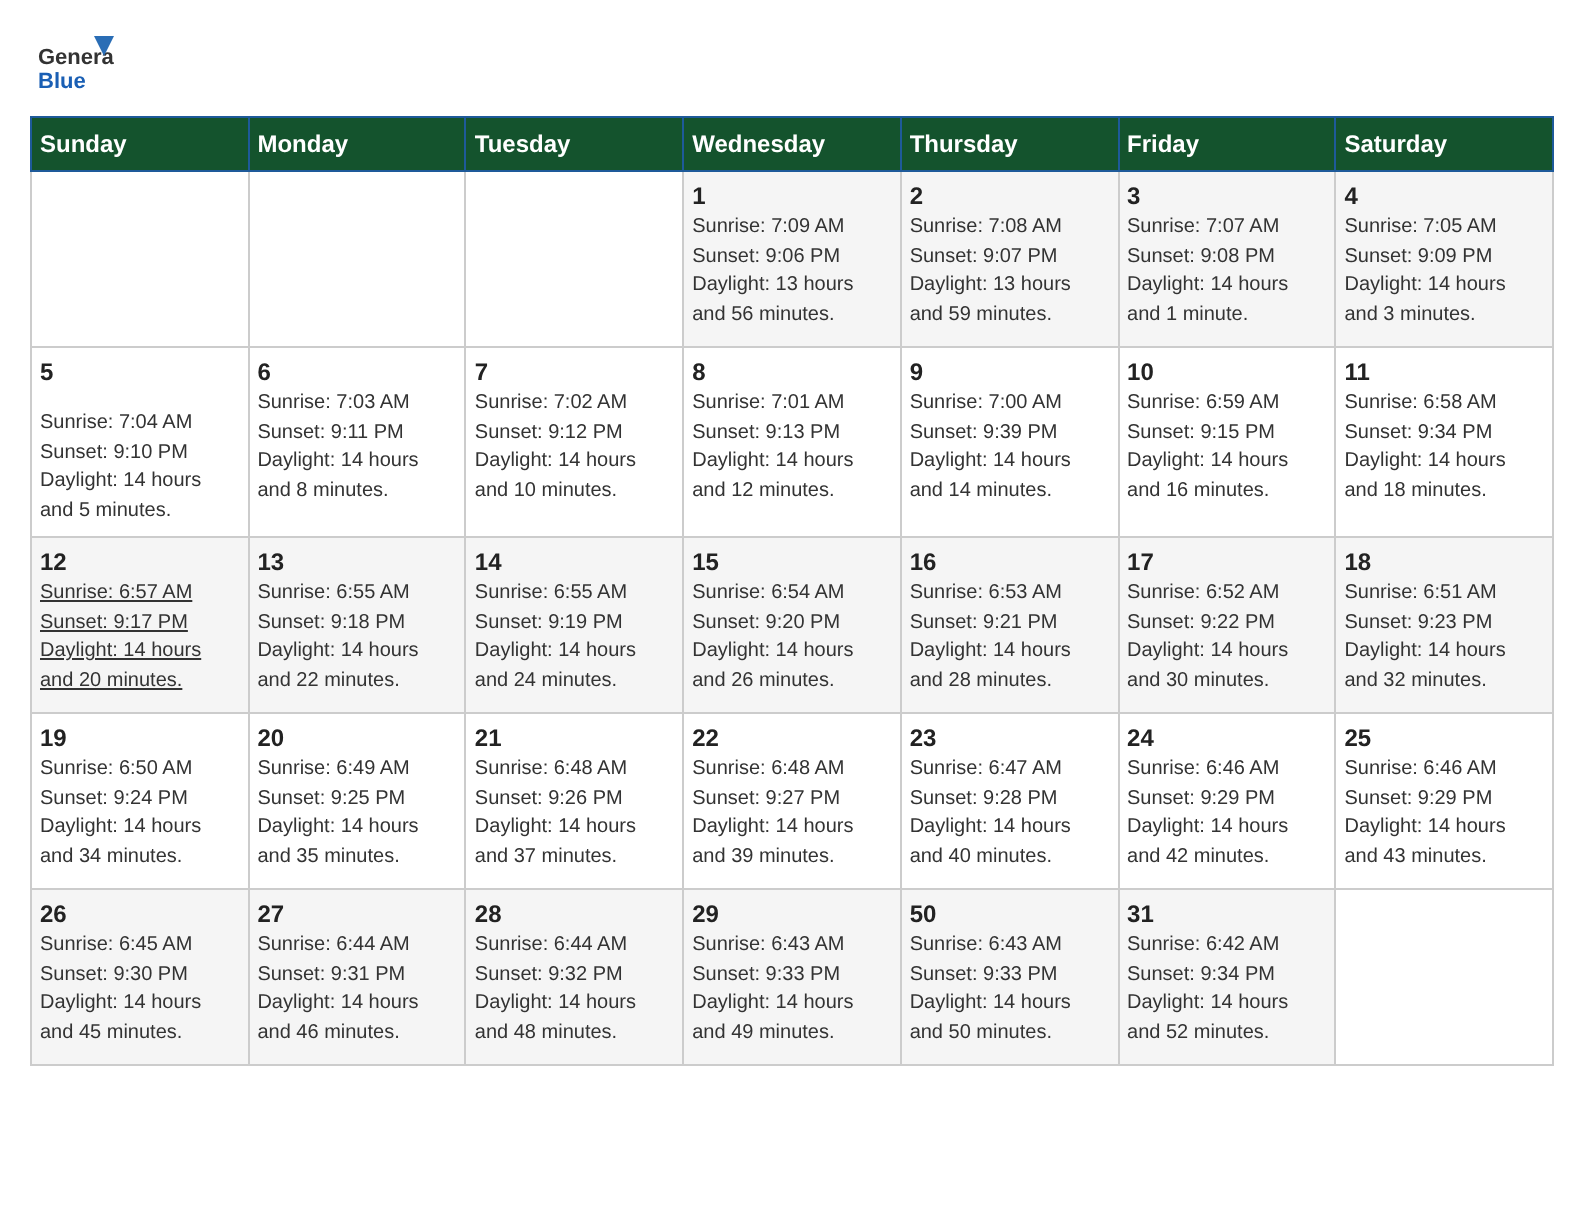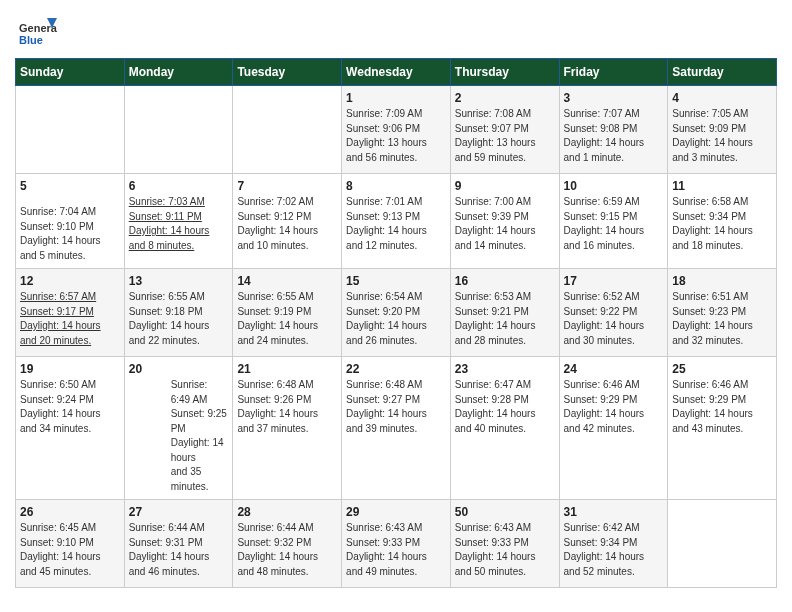--- a/index.html
+++ b/index.html
@@ -154,21 +154,21 @@
       <tr>
         <td>
           <div class="day-num">5</div>
           <div class="day-info" style="white-space: pre-line; margin-top: 12px;">Sunrise: 7:04 AM
 Sunset: 9:10 PM
 Daylight: 14 hours
 and 5 minutes.</div>
         </td>
         <td>
           <div class="day-num">6</div>
-          <div class="day-info" style="white-space: pre-line; text-decoration: underline;">Sunrise: 7:03 AM
+          <div class="day-info" style="white-space: pre-line;">Sunrise: 7:03 AM
 Sunset: 9:11 PM
 Daylight: 14 hours
 and 8 minutes.</div>
         </td>
         <td>
           <div class="day-num">7</div>
           <div class="day-info" style="white-space: pre-line;">Sunrise: 7:02 AM
 Sunset: 9:12 PM
 Daylight: 14 hours
 and 10 minutes.</div>
@@ -256,21 +256,21 @@
       <tr>
         <td>
           <div class="day-num">19</div>
           <div class="day-info" style="white-space: pre-line;">Sunrise: 6:50 AM
 Sunset: 9:24 PM
 Daylight: 14 hours
 and 34 minutes.</div>
         </td>
         <td>
           <div class="day-num">20</div>
-          <div class="day-info" style="white-space: pre-line; margin-left: 42px;">Sunrise: 6:49 AM
+          <div class="day-info" style="white-space: pre-line;">Sunrise: 6:49 AM
 Sunset: 9:25 PM
 Daylight: 14 hours
 and 35 minutes.</div>
         </td>
         <td>
           <div class="day-num">21</div>
           <div class="day-info" style="white-space: pre-line;">Sunrise: 6:48 AM
 Sunset: 9:26 PM
 Daylight: 14 hours
 and 37 minutes.</div>
@@ -301,21 +301,21 @@
           <div class="day-info" style="white-space: pre-line;">Sunrise: 6:46 AM
 Sunset: 9:29 PM
 Daylight: 14 hours
 and 43 minutes.</div>
         </td>
       </tr>
       <tr>
         <td>
           <div class="day-num">26</div>
           <div class="day-info" style="white-space: pre-line;">Sunrise: 6:45 AM
-Sunset: 9:10 PM
+Sunset: 9:30 PM
 Daylight: 14 hours
 and 45 minutes.</div>
         </td>
         <td>
           <div class="day-num">27</div>
           <div class="day-info" style="white-space: pre-line;">Sunrise: 6:44 AM
 Sunset: 9:31 PM
 Daylight: 14 hours
 and 46 minutes.</div>
         </td>

